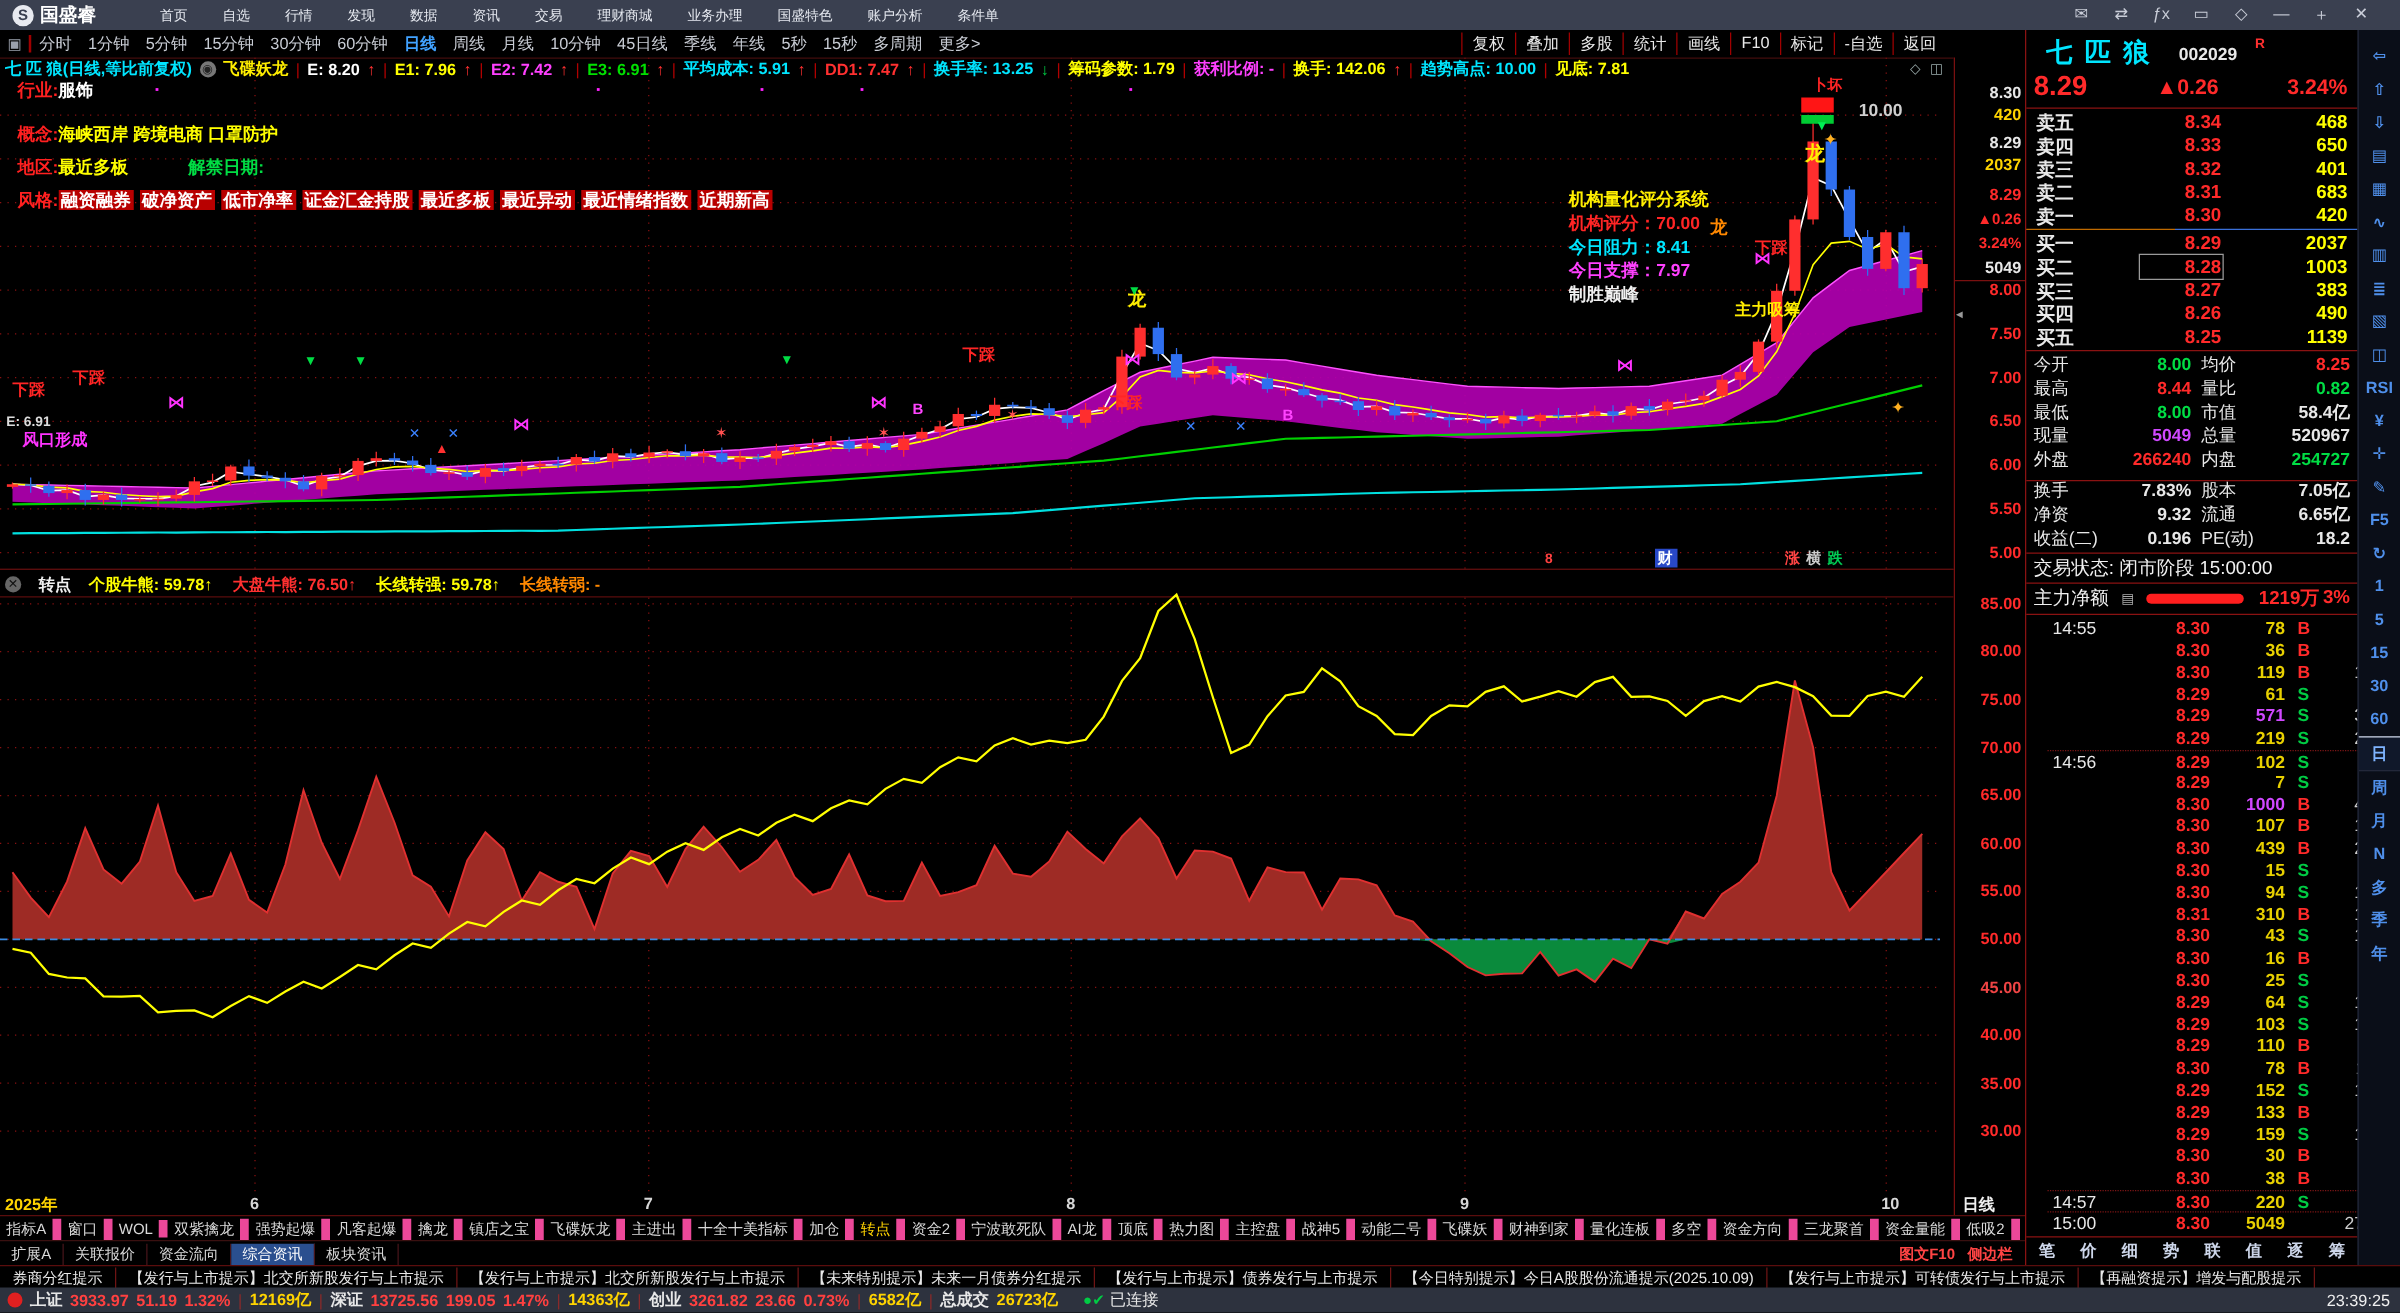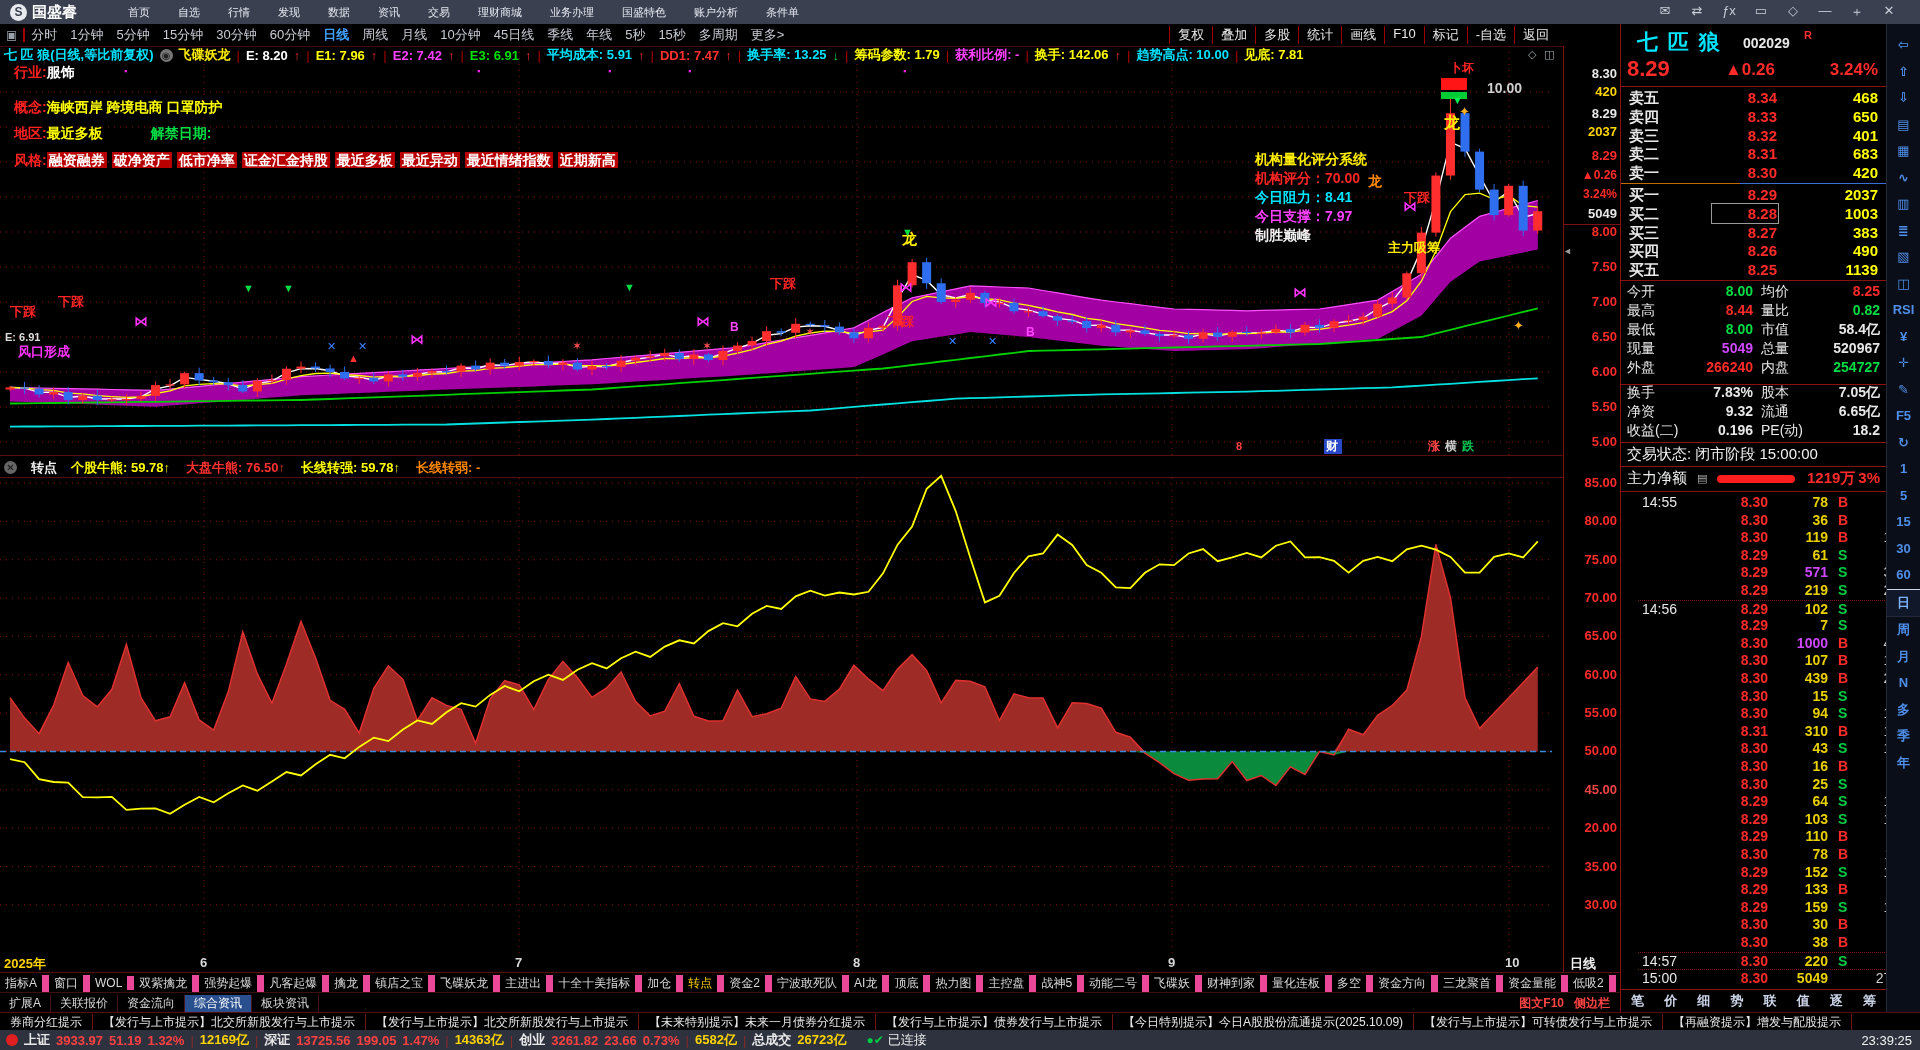--- a/index.html
+++ b/index.html
@@ -586,21 +586,21 @@
       <span class="v" style="top: 388px; color: rgb(255, 42, 42); font-size: 13px;">5.00</span>
       <span class="v" style="top: 429px; color: rgb(255, 42, 42); font-size: 13px;">85.00</span>
       <span class="v" style="top: 467.35px; color: rgb(255, 42, 42); font-size: 13px;">80.00</span>
       <span class="v" style="top: 505.7px; color: rgb(255, 42, 42); font-size: 13px;">75.00</span>
       <span class="v" style="top: 544.05px; color: rgb(255, 42, 42); font-size: 13px;">70.00</span>
       <span class="v" style="top: 582.4px; color: rgb(255, 42, 42); font-size: 13px;">65.00</span>
       <span class="v" style="top: 620.75px; color: rgb(255, 42, 42); font-size: 13px;">60.00</span>
       <span class="v" style="top: 659.1px; color: rgb(255, 42, 42); font-size: 13px;">55.00</span>
       <span class="v" style="top: 697.45px; color: rgb(255, 42, 42); font-size: 13px;">50.00</span>
       <span class="v" style="top: 735.8px; color: #ef4444; font-size: 13px; text-align: right;">45.00</span>
-      <span class="v" style="top: 774.15px; color: rgb(255, 42, 42); font-size: 13px;">20.00</span>
+      <span class="v" style="top: 774.15px; color: rgb(255, 42, 42); font-size: 13px;">40.00</span>
       <span class="v" style="top: 812.5px; color: rgb(255, 42, 42); font-size: 13px;">35.00</span>
       <span class="v" style="top: 850.85px; color: rgb(255, 42, 42); font-size: 13px;">30.00</span>
       <span style="position: absolute; left: 6px; top: 909px; color: rgb(240, 240, 240); font-size: 13px;">日线</span>
       <span style="position: absolute; left: -1px; top: 200px; color: rgb(153, 153, 153); font-size: 9px;">◄</span>
     </div>
 
   <div class="rpanel" id="rpanel">
     <div class="rp-name">七 匹 狼</div>
     <div class="rp-code">002029</div>
     <div class="rp-r">R</div>

